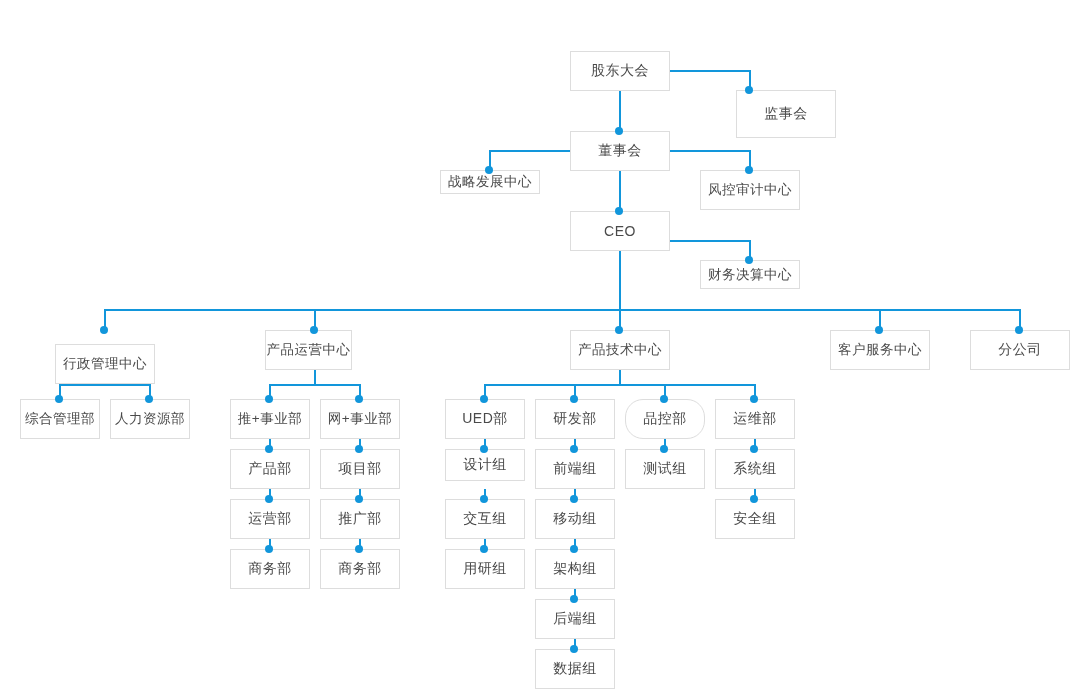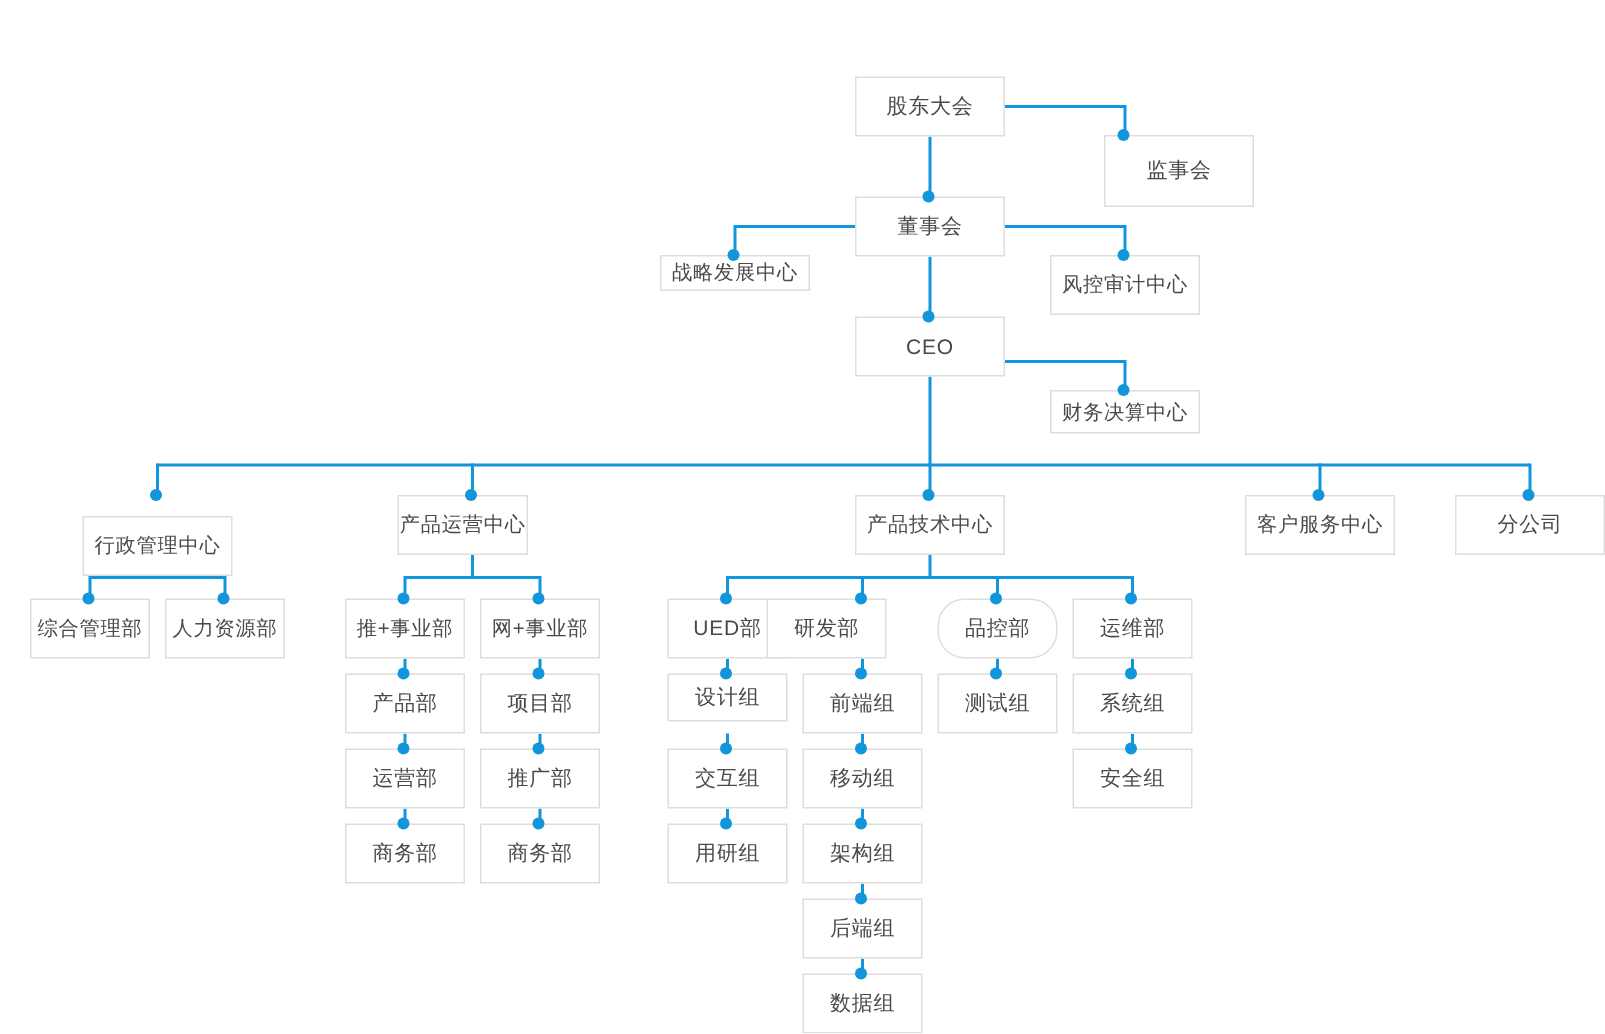--- a/index.html
+++ b/index.html
@@ -202,21 +202,21 @@
   <div class="node" style="left:230px; top:499px; width:80px; height:40px;">运营部</div>
 
   <div class="node" style="left:320px; top:499px; width:80px; height:40px;">推广部</div>
 
   <div class="node" style="left:230px; top:549px; width:80px; height:40px;">商务部</div>
 
   <div class="node" style="left:320px; top:549px; width:80px; height:40px;">商务部</div>
 
   <div class="node" style="left:445px; top:399px; width:80px; height:40px;">UED部</div>
 
-  <div class="node" style="left:511px; top:399px; width:80px; height:40px;">研发部</div>
+  <div class="node" style="left:535px; top:399px; width:80px; height:40px;">研发部</div>
 
   <div class="node" style="left:625px; top:399px; width:80px; height:40px;border-radius:18px;">品控部</div>
 
   <div class="node" style="left:715px; top:399px; width:80px; height:40px;">运维部</div>
 
   <div class="node" style="left:445px; top:449px; width:80px; height:32px;">设计组</div>
 
   <div class="node" style="left:535px; top:449px; width:80px; height:40px;">前端组</div>
 
   <div class="node" style="left:625px; top:449px; width:80px; height:40px;">测试组</div>

